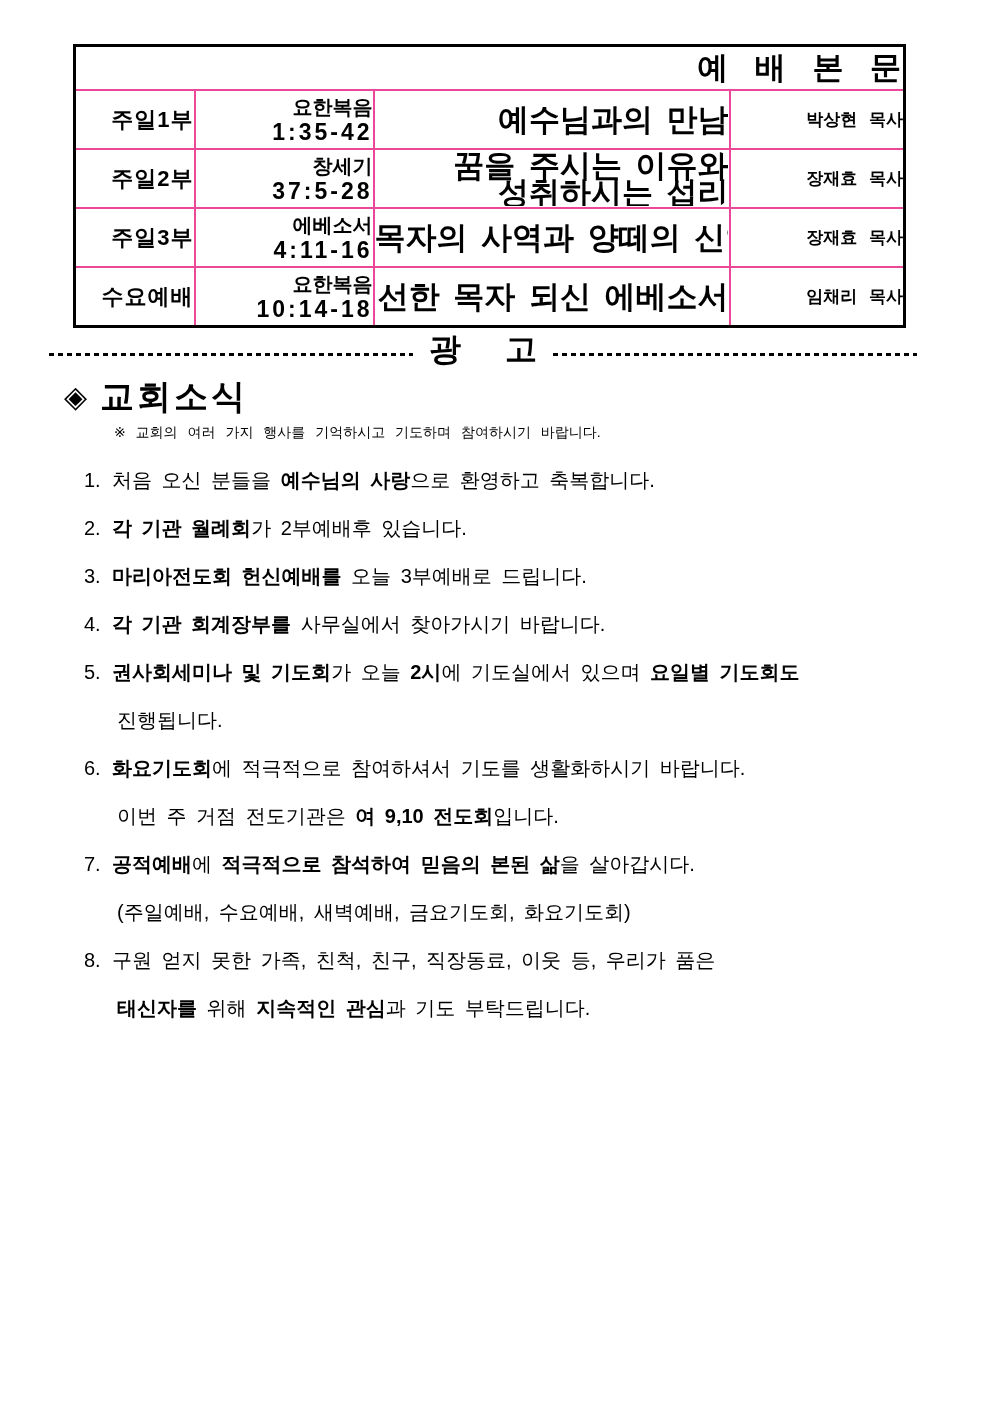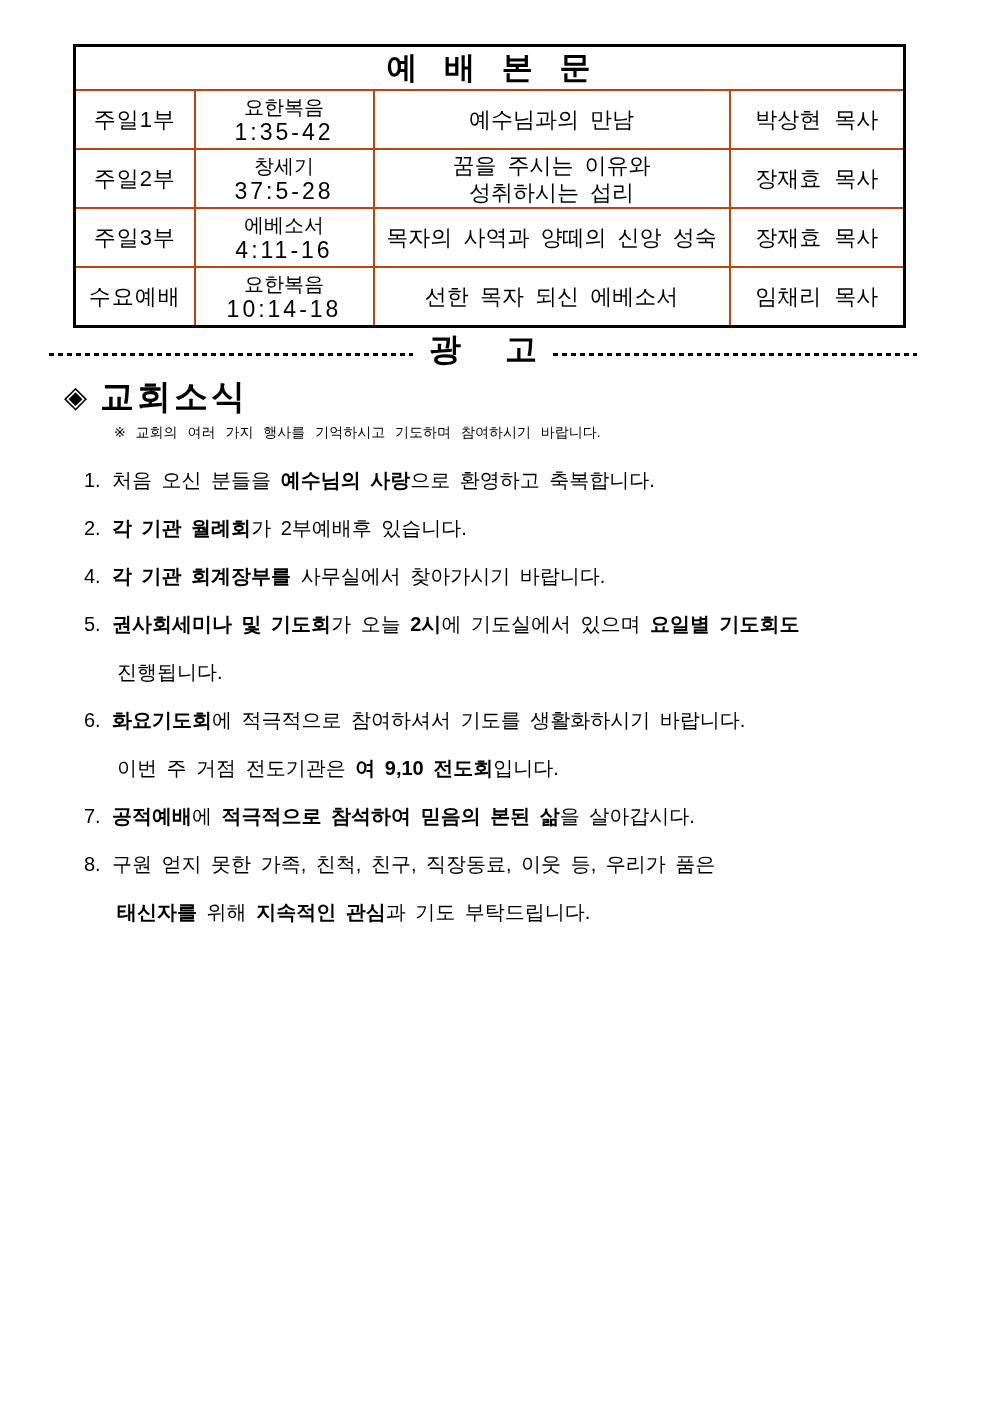--- a/index.html
+++ b/index.html
@@ -24,40 +24,40 @@
     top: 44px;
     width: 830px;
   }
   table.scripture {
     border-collapse: collapse;
     width: 100%;
     table-layout: fixed;
     border: 3px solid #000;
   }
   table.scripture td {
-    border: 2px solid #c2410c;
-    text-align: center;
+    border: 2px solid #ec4899;
+    text-align: right;
     vertical-align: middle;
     padding: 0;
     overflow: hidden;
   }
   td.title-cell {
     height: 36px;
     font-size: 31px;
     font-weight: bold;
     word-spacing: 14px;
     letter-spacing: 2px;
   }
-  tr.data-row td { height: 57px; font-weight: normal; border-radius: 14px; }
+  tr.data-row td { height: 57px; font-weight: bold; border-radius: 14px; }
   td.service { font-size: 22px; letter-spacing: 1px; }
   td.scripture-ref .book { font-size: 20px; line-height: 24px; }
   td.scripture-ref .verse { font-size: 23px; line-height: 26px; letter-spacing: 3px; }
-  td.sermon { font-size: 22px; word-spacing: 5px; }
+  td.sermon { font-size: 31px; word-spacing: 5px; }
   td.sermon div { line-height: 27px; white-space: nowrap; }
-  td.pastor { font-size: 22px; word-spacing: 7px; }
+  td.pastor { font-size: 17px; word-spacing: 7px; }
 
   
   #divider {
     position: absolute;
     left: 49px;
     top: 334px;
     width: 868px;
     height: 40px;
     display: flex;
     align-items: center;
@@ -202,32 +202,36 @@
   <div id="news-note">※ 교회의 여러 가지 행사를 기억하시고 기도하며 참여하시기 바랍니다.</div>
 
   <div id="items">
       <div class="item">
         <div class="line"><span class="num">1.</span><span>처음 오신 분들을 </span><span class="b">예수님의 사랑</span><span>으로 환영하고 축복합니다.</span></div>
       </div>
       <div class="item">
         <div class="line"><span class="num">2.</span><span class="b">각 기관 월례회</span><span>가 2부예배후 있습니다.</span></div>
       </div>
       <div class="item">
+        <div class="line"><span class="num">3.</span><span class="b">마리아전도회 헌신예배를</span><span> 오늘 3부예배로 드립니다.</span></div>
+      </div>
+      <div class="item">
         <div class="line"><span class="num">4.</span><span class="b">각 기관 회계장부를</span><span> 사무실에서 찾아가시기 바랍니다.</span></div>
       </div>
       <div class="item">
         <div class="line"><span class="num">5.</span><span class="b">권사회세미나 및 기도회</span><span>가 오늘 </span><span class="b">2시</span><span>에 기도실에서 있으며 </span><span class="b">요일별 기도회도</span></div>
         <div class="line cont"><span>진행됩니다.</span></div>
       </div>
       <div class="item">
         <div class="line"><span class="num">6.</span><span class="b">화요기도회</span><span>에 적극적으로 참여하셔서 기도를 생활화하시기 바랍니다.</span></div>
         <div class="line cont"><span>이번 주 거점 전도기관은 </span><span class="b">여 9,10 전도회</span><span>입니다.</span></div>
       </div>
       <div class="item">
         <div class="line"><span class="num">7.</span><span class="b">공적예배</span><span>에 </span><span class="b">적극적으로 참석하여 믿음의 본된 삶</span><span>을 살아갑시다.</span></div>
+        <div class="line cont"><span>(주일예배, 수요예배, 새벽예배, 금요기도회, 화요기도회)</span></div>
       </div>
       <div class="item">
         <div class="line"><span class="num">8.</span><span>구원 얻지 못한 가족, 친척, 친구, 직장동료, 이웃 등, 우리가 품은</span></div>
         <div class="line cont"><span class="b">태신자를</span><span> 위해 </span><span class="b">지속적인 관심</span><span>과 기도 부탁드립니다.</span></div>
       </div>
     </div>
 
 </div>
 
 </body></html>

